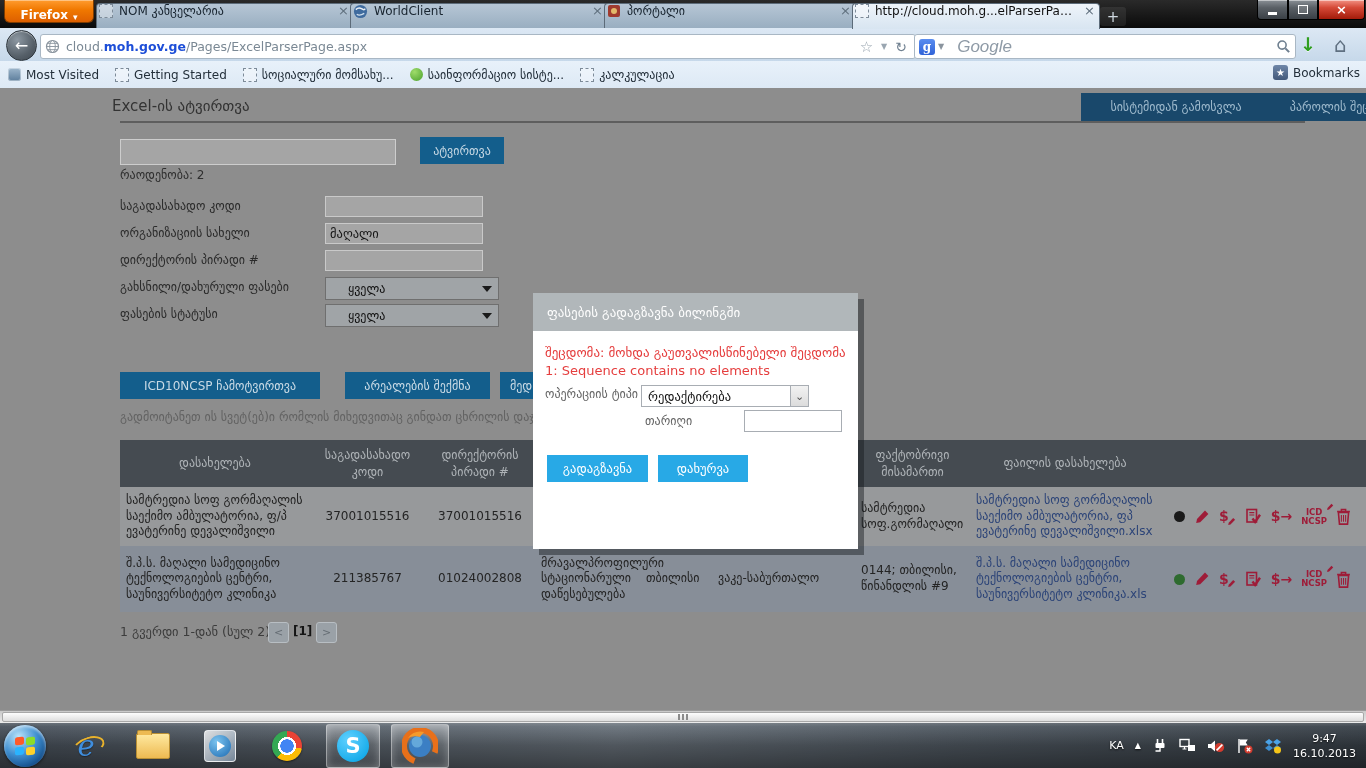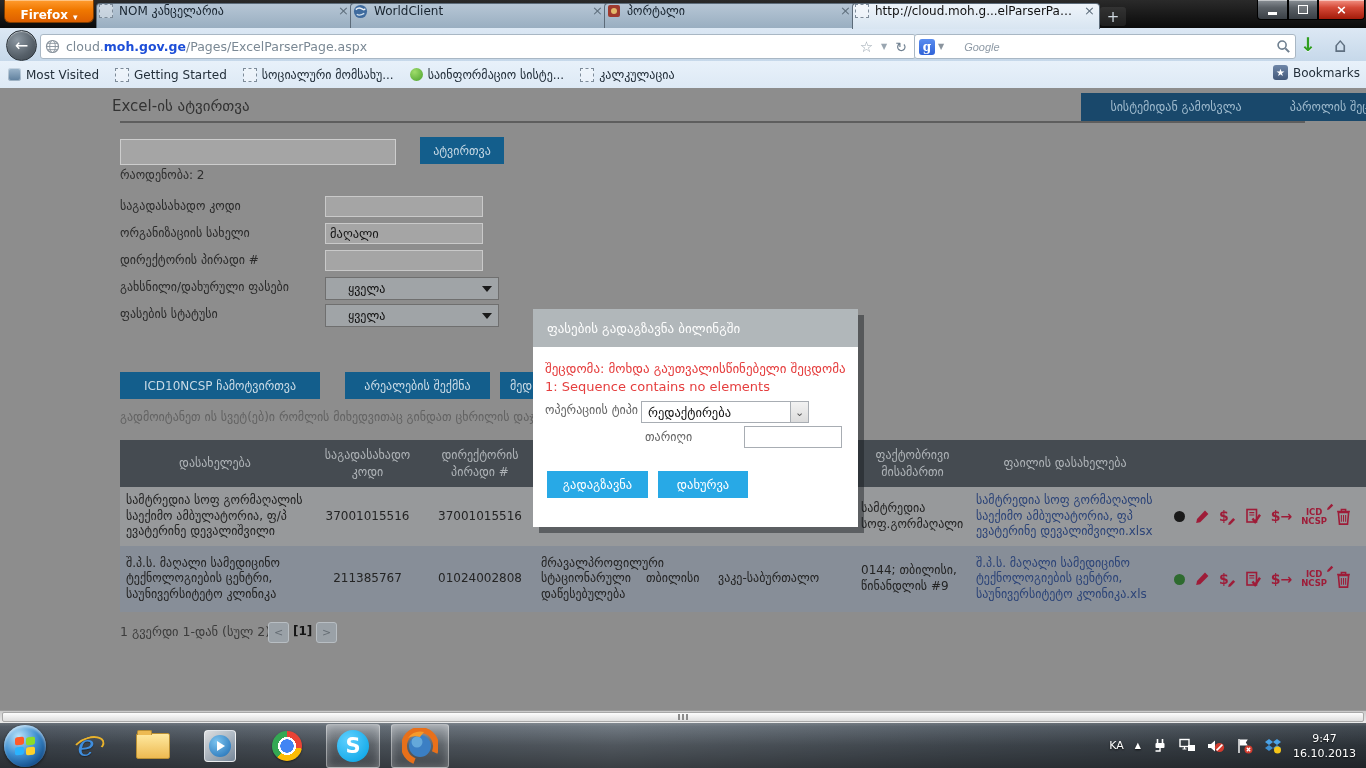--- a/index.html
+++ b/index.html
@@ -36,21 +36,21 @@
   #backbtn{left:6px;top:30px;width:29px;height:29px;border-radius:50%;
            background:radial-gradient(circle at 35% 30%,#8d98a2,#566069 60%,#3e474f);border:1px solid #2e363d;
            color:#fff;font-size:16px;display:flex;align-items:center;justify-content:center;box-shadow:inset 0 1px 1px rgba(255,255,255,.5);}
   #urlbar{left:40px;top:34px;width:866px;height:23px;background:#fff;border:1px solid #a9b7c4;border-radius:3px;
           display:flex;align-items:center;padding:0 4px;}
   #urltext{flex:1;margin-left:6px;white-space:nowrap;overflow:hidden;font-size:12.5px;color:#7a8894;}
   #urltext b{color:#1d4ed8;font-weight:bold;}
   .urlicon{color:#9aa6b1;font-size:13px;padding:0 4px;}
   #searchbar{left:914px;top:34px;width:372px;height:23px;background:#fff;border:1px solid #a9b7c4;border-radius:3px;
              display:flex;align-items:center;padding:0 4px;}
-  #searchinput{flex:1;border:none;outline:none;font-style:italic;color:#6d28d9;font-size:11px;background:transparent;margin-left:18px;}
+  #searchinput{flex:1;border:none;outline:none;font-style:italic;color:#6d28d9;font-size:17px;background:transparent;margin-left:11px;}
   #searchinput::placeholder{color:#8e9aa6;}
   .gicon{width:16px;height:16px;border-radius:3px;background:linear-gradient(#5a8df0,#2f62d8);color:#fff;
          font-weight:bold;font-size:12px;line-height:16px;text-align:center;flex:none;font-family:"DejaVu Serif",serif;}
   #dlarrow{left:1300px;top:33px;color:#2f9e1f;font-size:19px;font-weight:bold;text-shadow:0 1px 0 rgba(255,255,255,.6);}
   #homebtn{left:1334px;top:33px;color:#5f7081;font-size:20px;}
 
   
   #bmbar{left:0;top:61px;width:1366px;height:27px;background:linear-gradient(#e8f1fa,#dde9f5);border-bottom:1px solid #c4d2df;
          display:flex;align-items:center;}
   .bm{display:flex;align-items:center;gap:5px;padding:0 8px;height:20px;color:#24303b;font-size:12px;white-space:nowrap;}
@@ -98,22 +98,22 @@
   .icd svg{position:absolute;right:-7px;top:-5px;}
   .dollarcombo{display:flex;align-items:flex-end;font-size:14px;}
   .dollarcombo svg{margin-left:-2px;}
   
   #pagelbl{left:120px;top:536px;color:#3c3c3c;font-size:12.5px;}
   .pgbtn{top:534px;width:19px;height:19px;background:#9aa1a7;border:1px solid #b8bec3;border-radius:3px;color:#656d74;
          display:flex;align-items:center;justify-content:center;font-size:11px;}
   #pgcur{left:293px;top:536px;color:#141414;font-weight:bold;}
 
   
-  #modal{left:533px;top:293px;width:325px;height:218px;background:#fff;z-index:20;
-         box-shadow:6px 6px 0 rgba(20,24,28,.45);margin-top:16px;}
+  #modal{left:533px;top:293px;width:325px;height:256px;background:#fff;z-index:20;
+         box-shadow:6px 6px 0 rgba(20,24,28,.45);}
   #m-title{height:38px;background:#b1b7ba;color:#fdfdfd;font-size:13px;display:flex;align-items:center;padding-left:14px;}
   #m-error{margin:13px 12px 0 12px;color:#e53e3e;font-size:13px;line-height:1.35;}
   #m-oprow{position:absolute;left:12px;top:92px;display:flex;}
   #m-oplabel{width:96px;color:#666;font-size:12px;line-height:1.3;padding-top:2px;}
   #m-select{width:168px;height:22px;border:1px solid #a8adb3;display:flex;align-items:center;padding-left:6px;color:#111;
             font-size:12.5px;box-sizing:border-box;}
   #m-selbtn{margin-left:auto;width:17px;height:20px;background:linear-gradient(#f2f2f2,#dcdcdc);border-left:1px solid #a8adb3;
             color:#555;display:flex;align-items:center;justify-content:center;font-size:11px;}
   #m-datelabel{position:absolute;left:112px;top:121px;color:#666;font-size:12px;}
   #m-dateinput{position:absolute;left:211px;top:117px;width:92px;height:18px;border:1px solid #a8adb3;outline:none;

